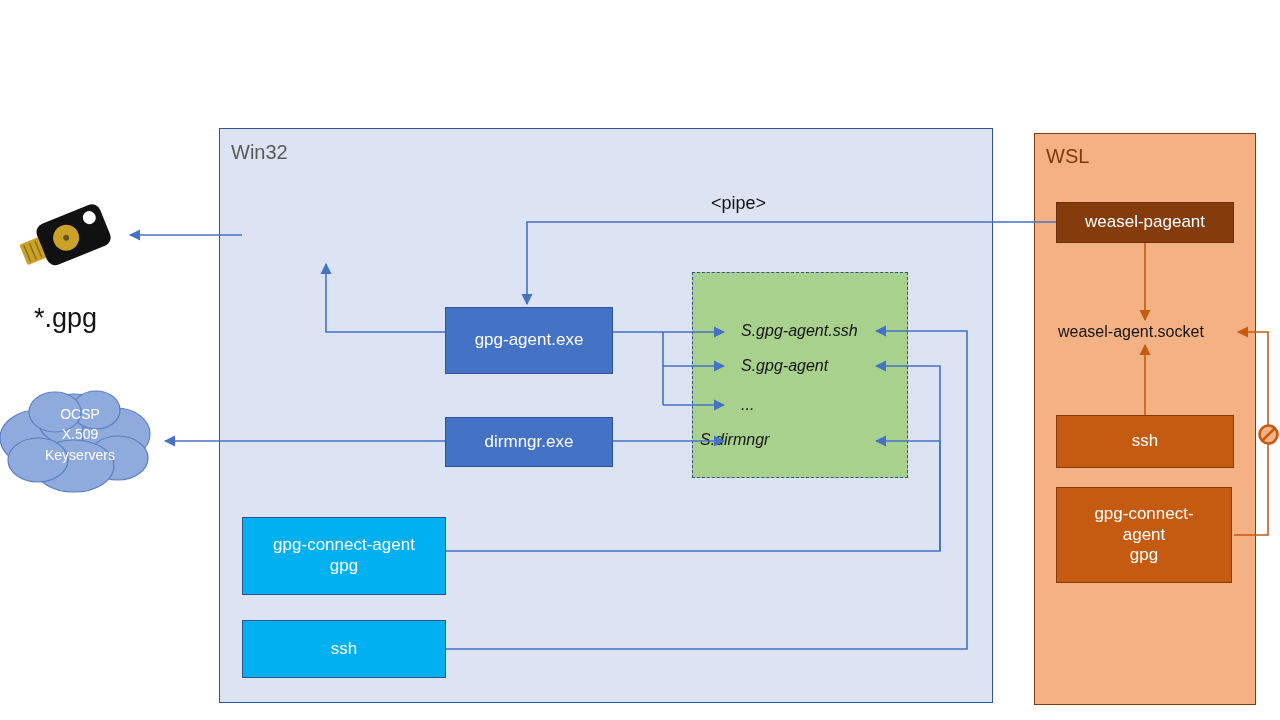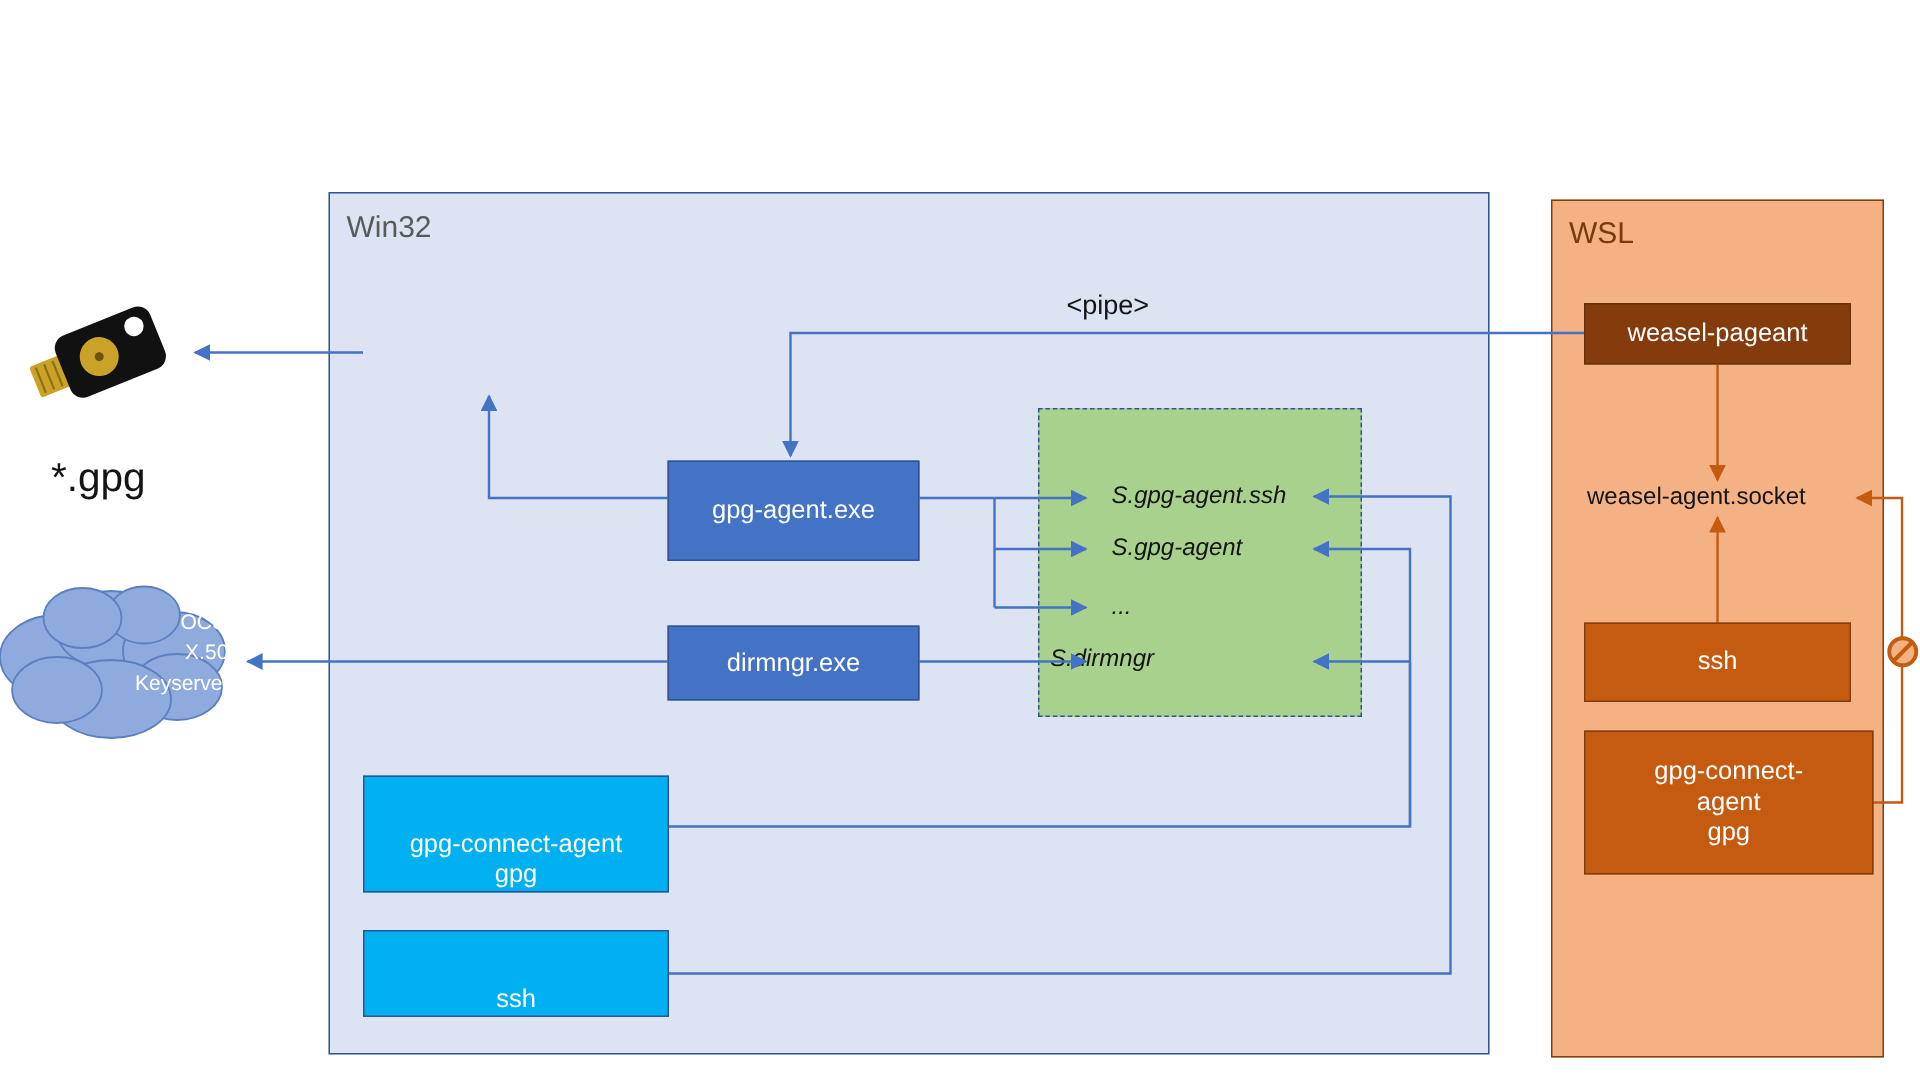--- a/index.html
+++ b/index.html
@@ -31,33 +31,33 @@
   .panel-title.wsl{left:1046px;top:146px;color:#7A3B0C;}
 
   
   .box{
     position:absolute;box-sizing:border-box;
     display:flex;align-items:center;justify-content:center;
     text-align:center;color:#ffffff;
     font-size:17px;line-height:1.22;
   }
   .box-blue{background:#4472C4;border:1px solid #2E5496;}
-  .box-cyan{background:#00B0F0;border:1px solid #2E5496;align-items:flex-end;}
+  .box-cyan{background:#00B0F0;border:1px solid #2E5496;}
   .box-darkbrown{background:#843C0C;border:1px solid #6B2F08;}
   .box-orange{background:#C55A11;border:1px solid #843C0C;}
 
   #box-scdaemon    {left:242px;top:211px;width:168px;height:50px;}
   #box-gpgagent    {left:445px;top:307px;width:168px;height:67px;}
   #box-dirmngr     {left:445px;top:417px;width:168px;height:50px;}
   #box-gca-win     {left:242px;top:517px;width:204px;height:78px;}
   #box-ssh-win     {left:242px;top:620px;width:204px;height:58px;}
 
   #box-weasel      {left:1056px;top:202px;width:178px;height:41px;font-size:17px;}
   #box-ssh-wsl     {left:1056px;top:415px;width:178px;height:53px;}
-  #box-gca-wsl     {left:1056px;top:487px;width:193px;height:96px;}
+  #box-gca-wsl     {left:1056px;top:487px;width:176px;height:96px;}
 
   
   #sockets-box{
     position:absolute;left:692px;top:272px;width:216px;height:206px;
     box-sizing:border-box;background:#A9D18E;
     border:1.6px dashed #2E5496;
   }
   #sockets-title{
     position:absolute;left:692px;top:281px;width:216px;
     text-align:center;color:#ffffff;font-size:22px;
@@ -75,21 +75,21 @@
   
   .plain-label{position:absolute;color:#141414;white-space:nowrap;}
   #label-pipe{left:711px;top:193px;font-size:18px;}
   #label-weasel-socket{left:1058px;top:323px;font-size:16px;}
   #label-gpgfiles{left:34px;top:303px;font-size:27px;}
 
   
   #cloud-wrap{position:absolute;left:0px;top:386px;width:166px;height:110px;}
   #cloud-text{
     position:absolute;left:0px;top:404px;width:160px;
-    text-align:right;color:#ffffff;font-size:14px;line-height:1.45;
+    text-align:center;color:#ffffff;font-size:14px;line-height:1.45;
   }
 
   
   #yubikey{position:absolute;left:16px;top:196px;width:104px;height:82px;}
 
   
   #no-entry{position:absolute;left:1257px;top:423px;width:23px;height:23px;}
 </style>
 </head>
 <body>

